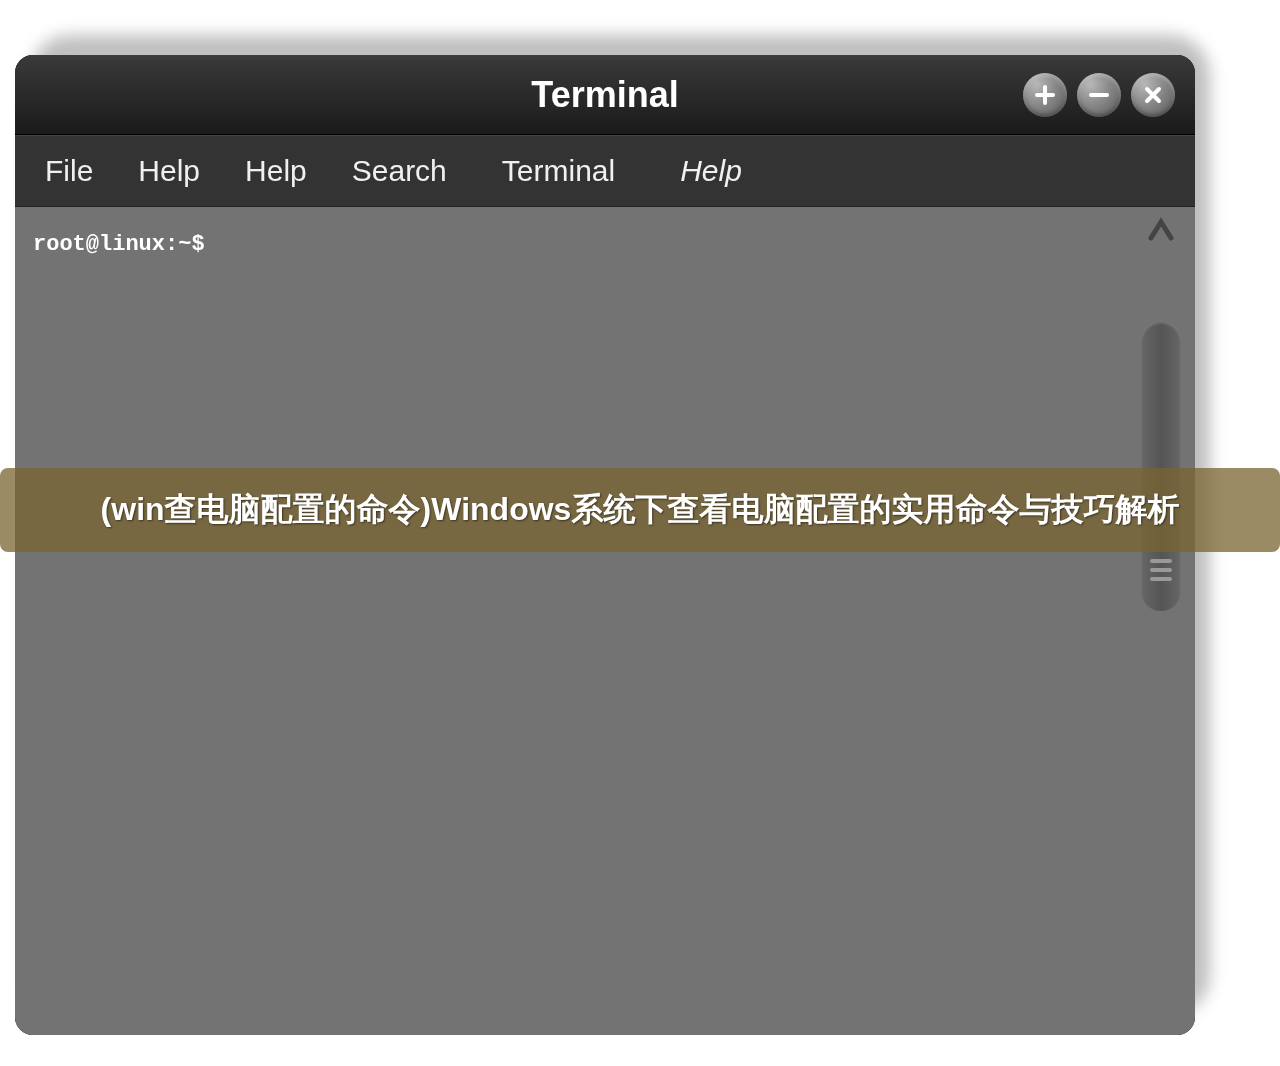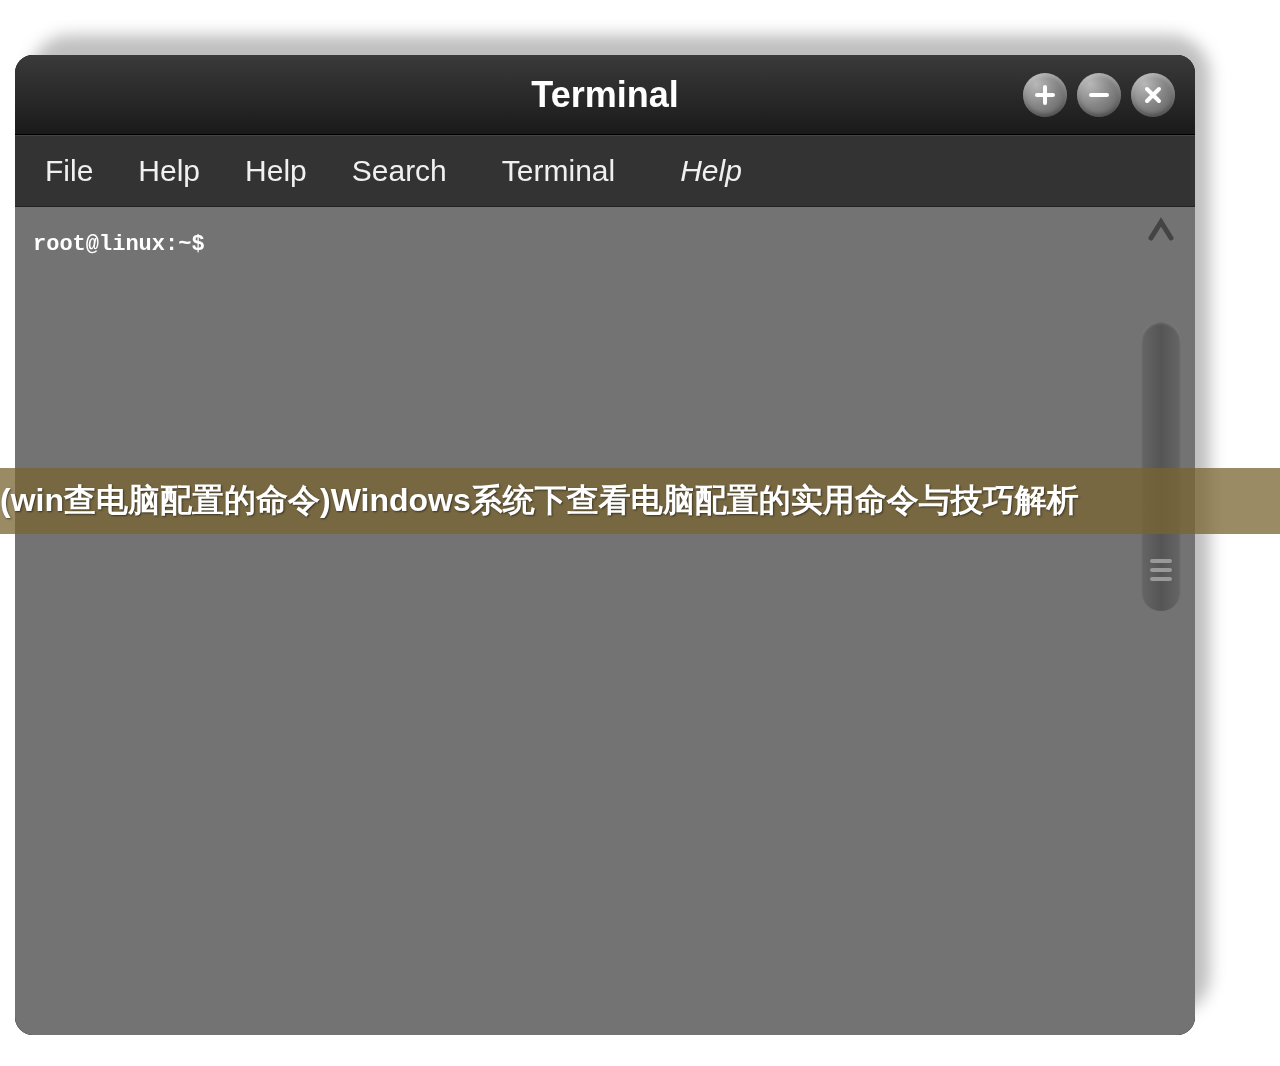--- a/index.html
+++ b/index.html
@@ -209,26 +209,27 @@
       width: 4px;
       height: 22px;
       background: #999;
       border-radius: 2px;
     }
     .overlay-banner {
       position: absolute;
       left: 0;
       right: 0;
       top: 468px;
-      height: 66px;
+      height: 84px;
       background: rgba(120, 100, 50, 0.75);
       display: flex;
       align-items: center;
-      justify-content: flex-start;
+      justify-content: center;
       z-index: 100;
+      border-radius: 8px;
     }
     .overlay-text {
       color: #ffffff;
       font-size: 32px;
       font-weight: bold;
       white-space: nowrap;
       text-shadow: 1px 1px 2px rgba(0,0,0,0.5);
     }
   </style>
 </head>

